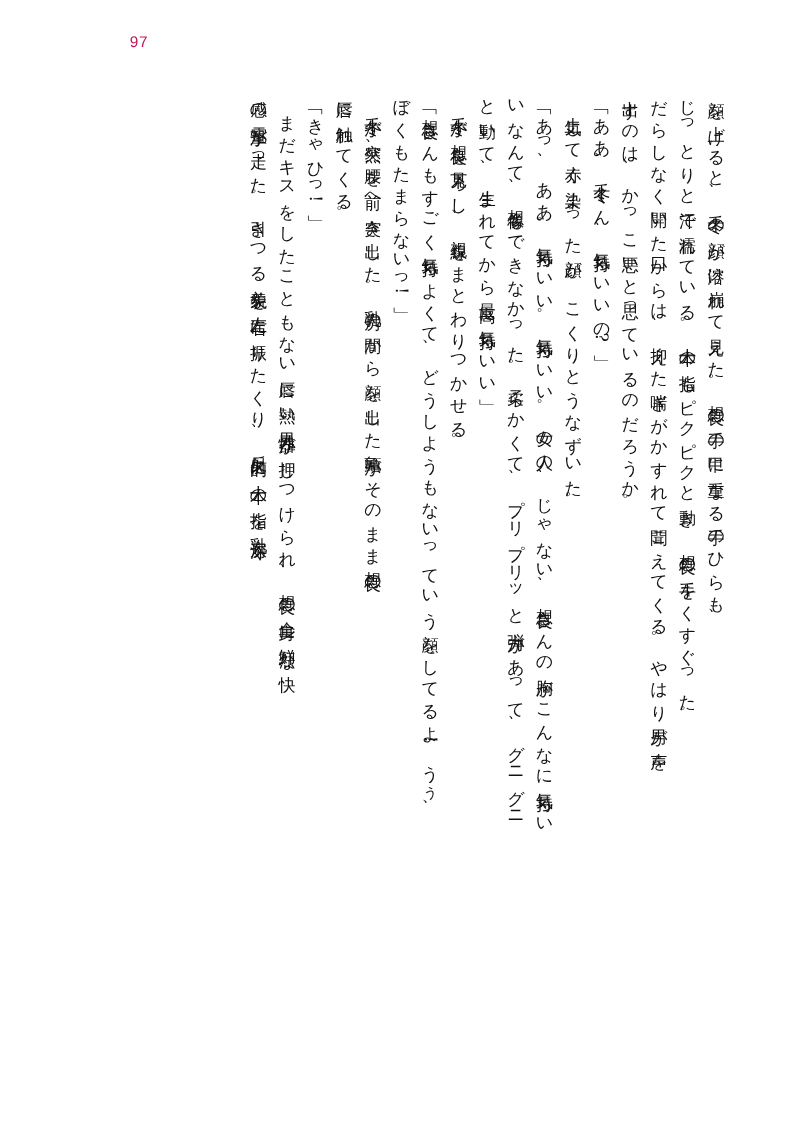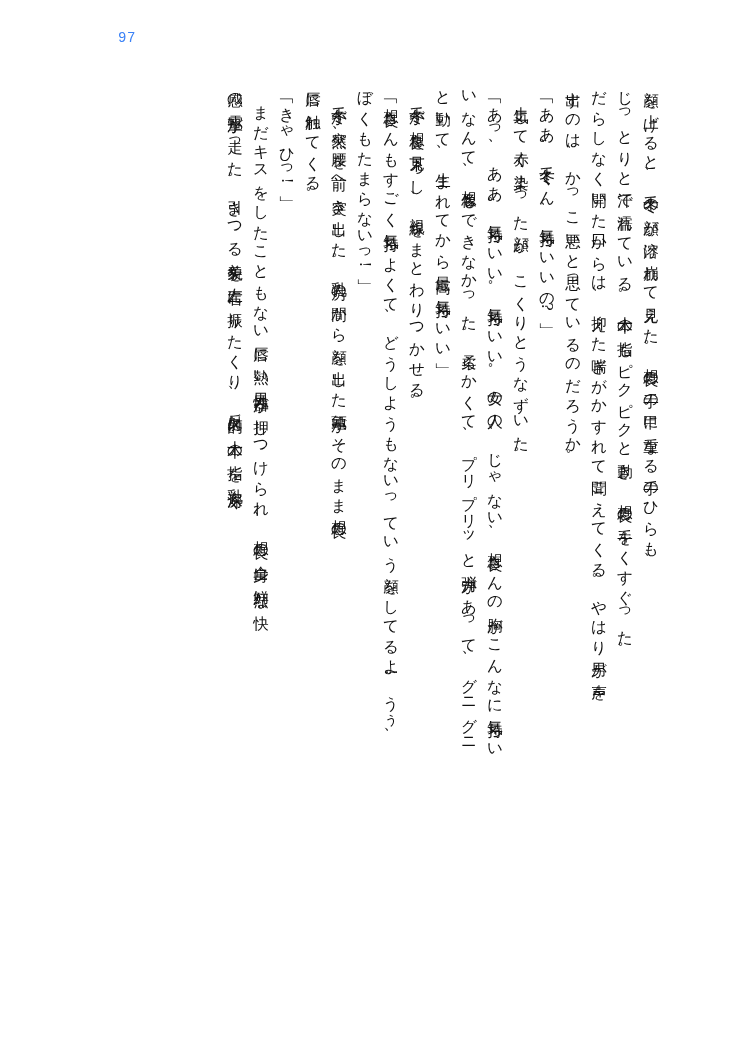--- a/index.html
+++ b/index.html
@@ -16,22 +16,22 @@
     height: 1037px;
     background: #ffffff;
     overflow: hidden;
     box-sizing: border-box;
   }
   .page-number {
     position: absolute;
     top: 30px;
     left: 118px;
     font-size: 14px;
-    color: #3b82f6;
-    font-family: Liberation Mono, monospace;
+    color: #be185d;
+    font-family: Liberation Sans, sans-serif;
     letter-spacing: 0.5px;
   }
   .text-block {
     position: absolute;
     top: 80px;
     right: 78px;
     height: 880px;
     width: 560px;
     display: flex;
     flex-direction: row;

